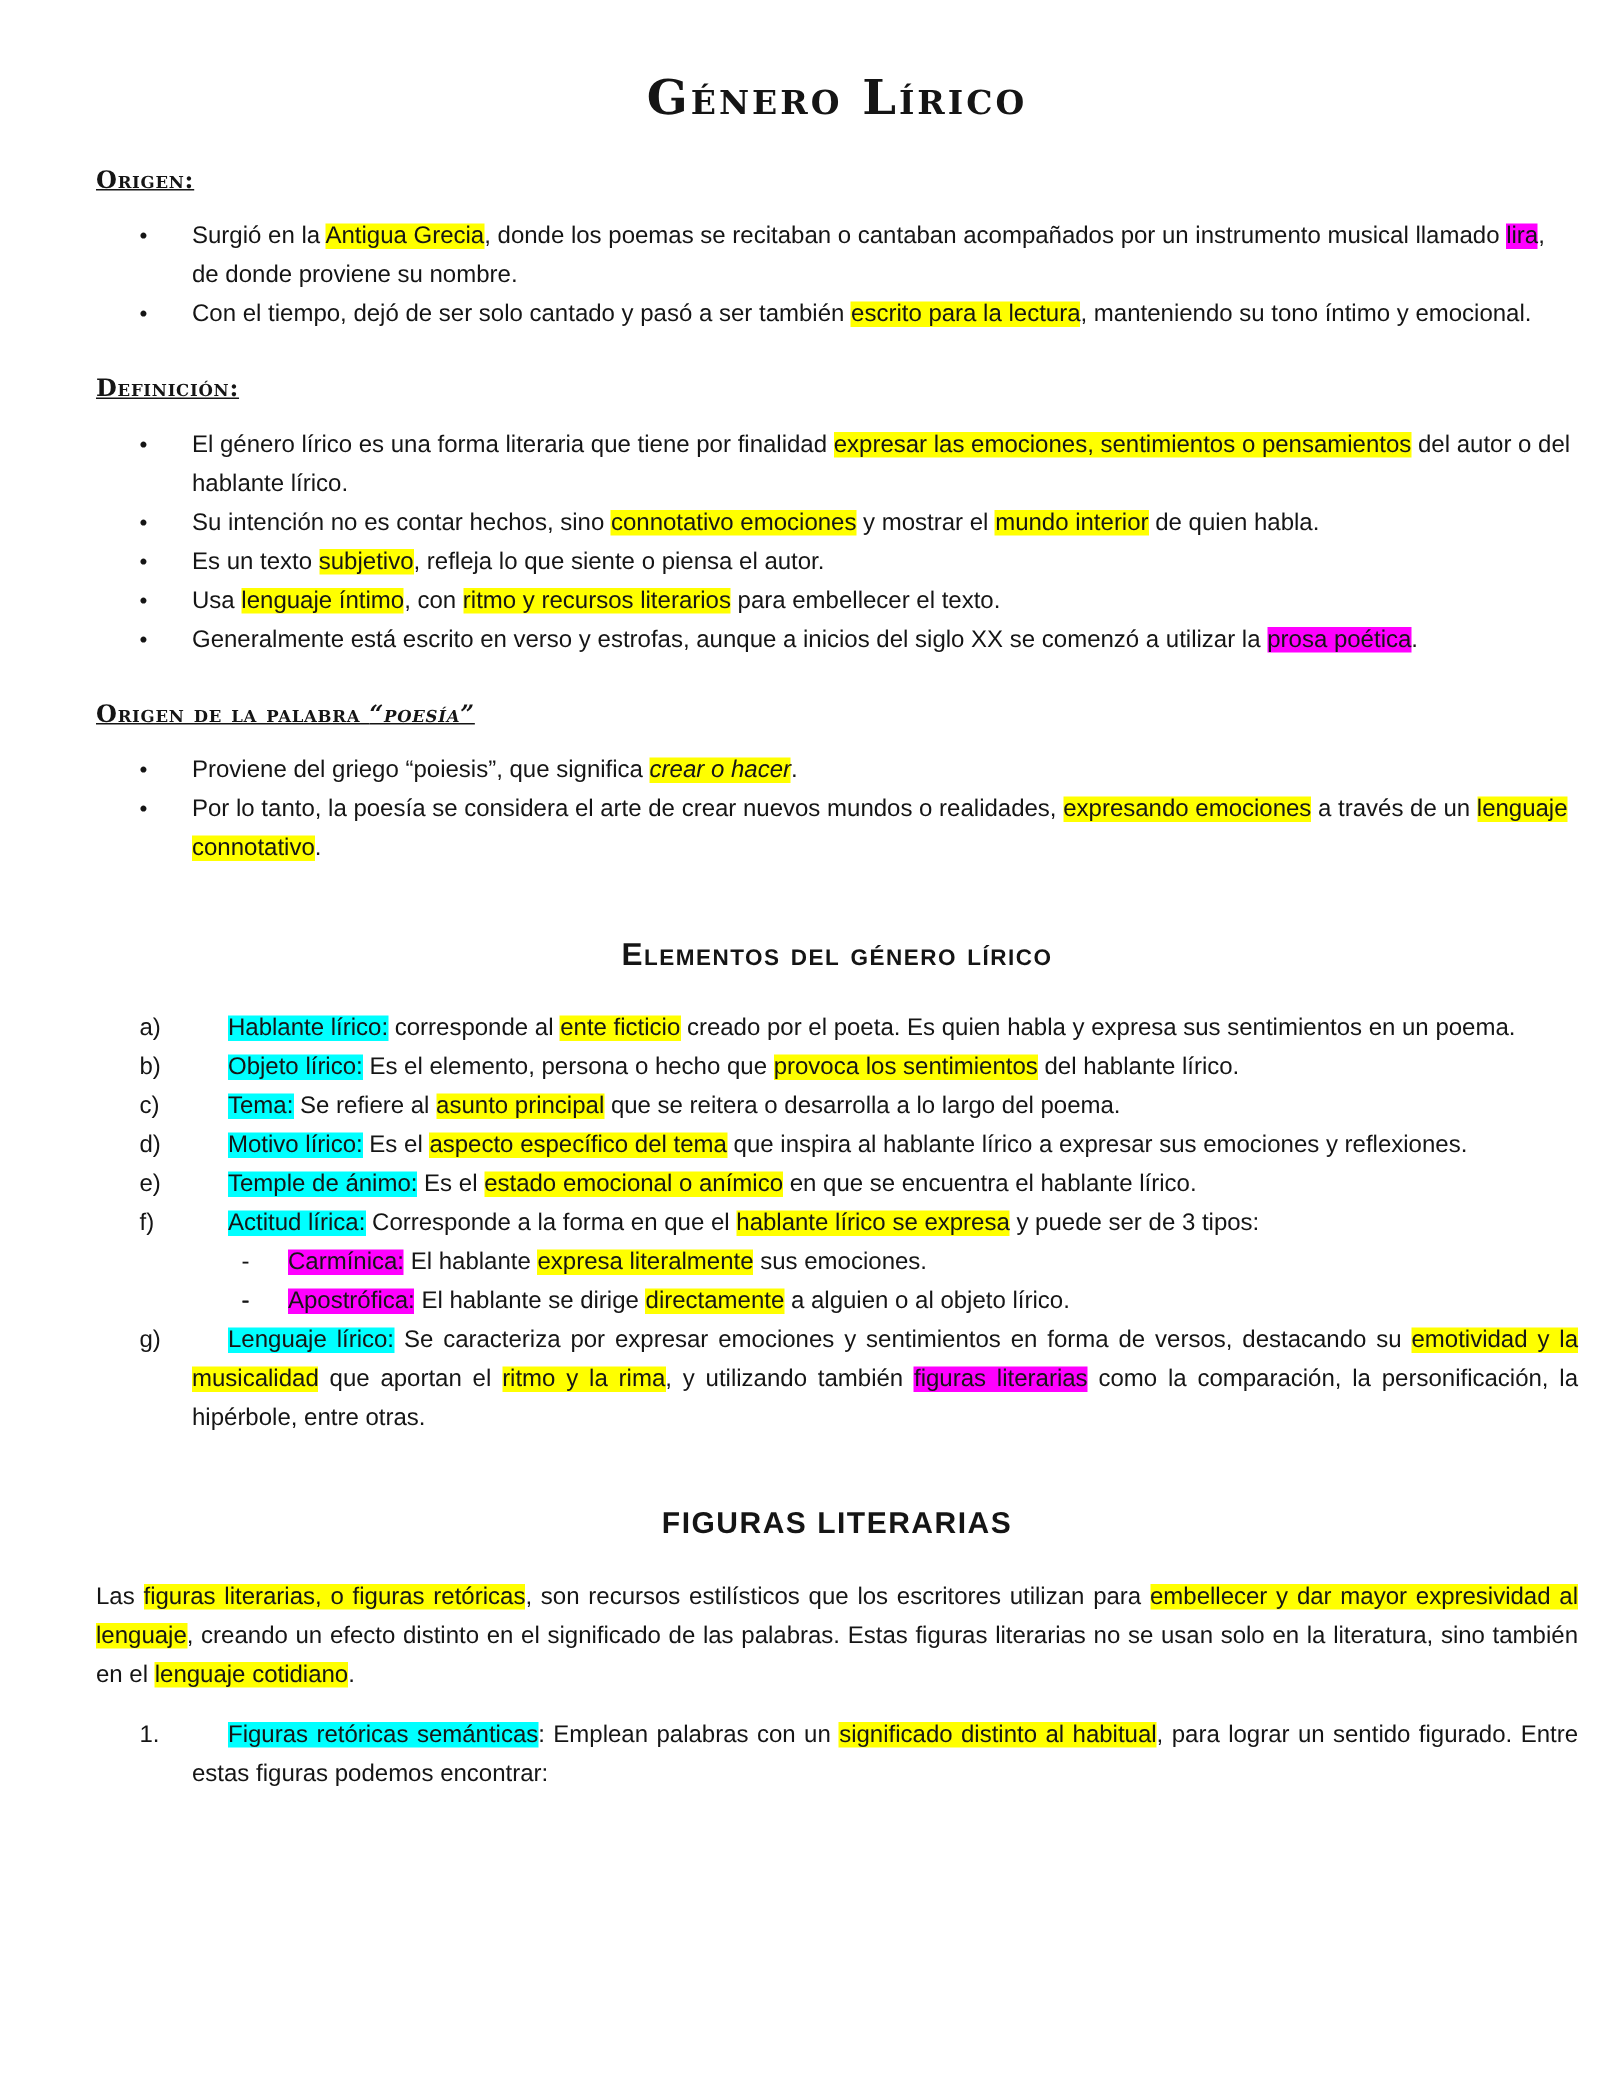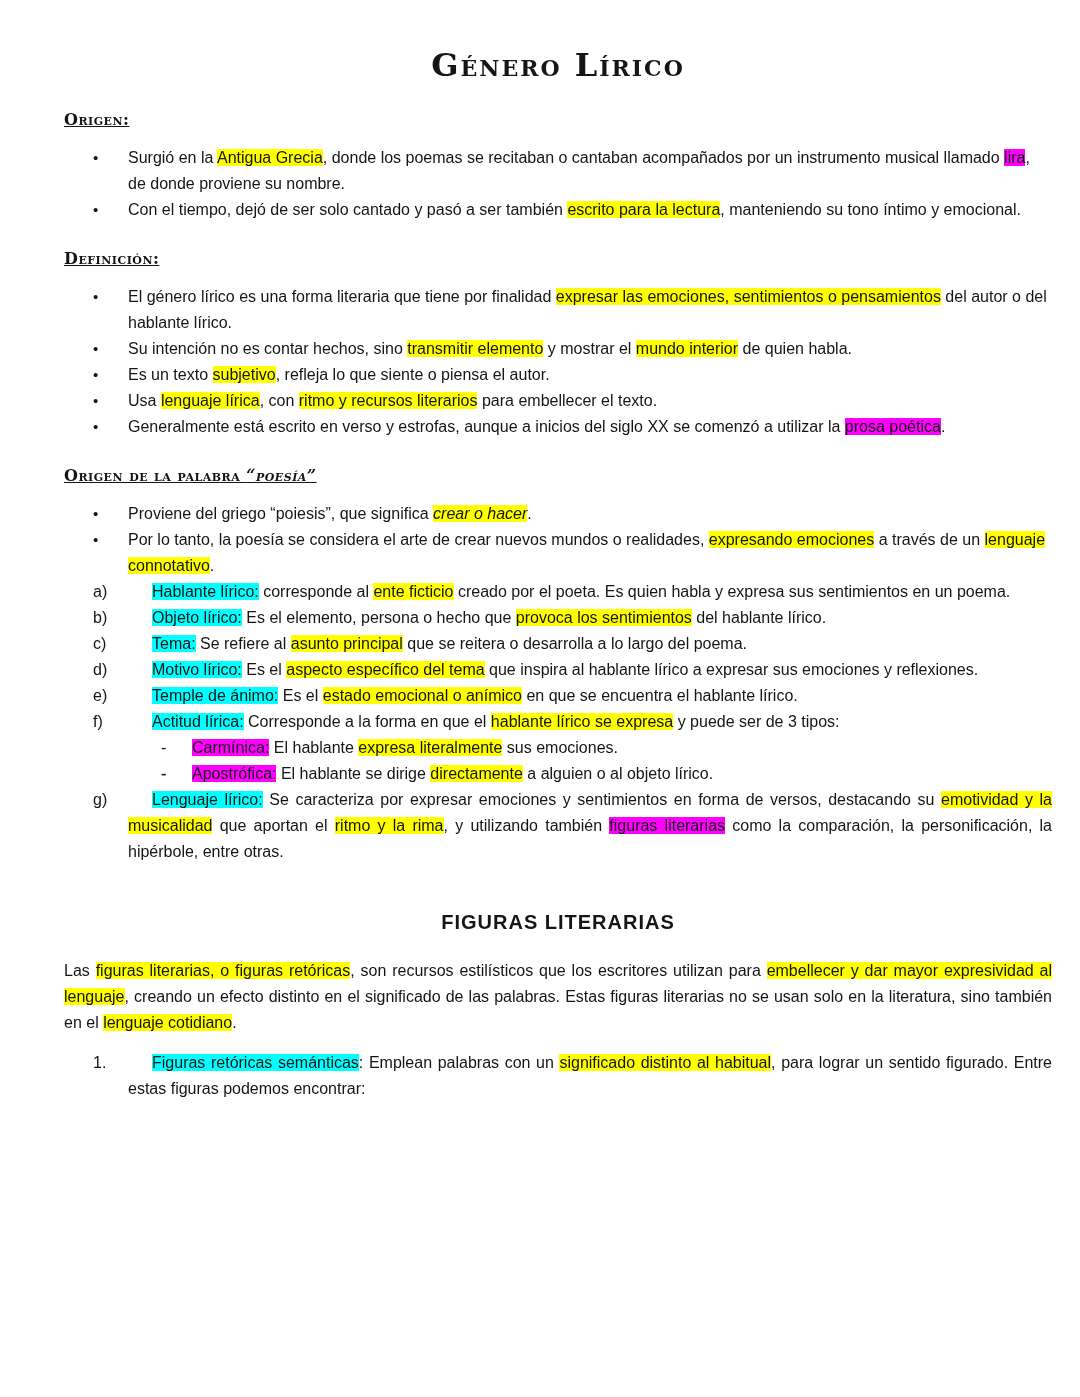--- a/index.html
+++ b/index.html
@@ -70,51 +70,52 @@
   </div>
 
   <h2 class="sec">Definición:</h2>
   <div class="list">
     <div class="li bullet">
       <span class="marker">•</span>
       <div class="txt"><span>El género lírico es una forma literaria que tiene por finalidad </span><span class="hl-y">expresar las emociones, sentimientos o pensamientos</span><span> del autor o del hablante lírico.</span></div>
     </div>
     <div class="li bullet">
       <span class="marker">•</span>
-      <div class="txt"><span>Su intención no es contar hechos, sino </span><span class="hl-y">transmitir elemento</span><span> y mostrar el </span><span class="hl-y">mundo interior</span><span> de quien habla.</span></div>
+      <div class="txt"><span>Su intención no es contar hechos, sino </span><span class="hl-y">connotativo emociones</span><span> y mostrar el </span><span class="hl-y">mundo interior</span><span> de quien habla.</span></div>
     </div>
   </div>
 
   <div class="list">
     <div class="li bullet">
       <span class="marker">•</span>
       <div class="txt"><span>Es un texto </span><span class="hl-y">subjetivo</span><span>, refleja lo que siente o piensa el autor.</span></div>
     </div>
     <div class="li bullet">
       <span class="marker">•</span>
-      <div class="txt"><span>Usa </span><span class="hl-y">lenguaje lírica</span><span>, con </span><span class="hl-y">ritmo y recursos literarios</span><span> para embellecer el texto.</span></div>
+      <div class="txt"><span>Usa </span><span class="hl-y">lenguaje íntimo</span><span>, con </span><span class="hl-y">ritmo y recursos literarios</span><span> para embellecer el texto.</span></div>
     </div>
     <div class="li bullet">
       <span class="marker">•</span>
       <div class="txt"><span>Generalmente está escrito en verso y estrofas, aunque a inicios del siglo XX se comenzó a utilizar la </span><span class="hl-m">prosa poética</span><span>.</span></div>
     </div>
   </div>
 
   <h2 class="sec"><span>Origen de la palabra </span><span class="it">“poesía”</span></h2>
   <div class="list">
     <div class="li bullet">
       <span class="marker">•</span>
       <div class="txt"><span>Proviene del griego “poiesis”, que significa </span><span class="hl-y it">crear o hacer</span><span>.</span></div>
     </div>
     <div class="li bullet">
       <span class="marker">•</span>
       <div class="txt"><span>Por lo tanto, la poesía se considera el arte de crear nuevos mundos o realidades, </span><span class="hl-y">expresando emociones</span><span> a través de un </span><span class="hl-y">lenguaje connotativo</span><span>.</span></div>
     </div>
   </div>
 
+  <h2 class="center smallcaps">Elementos del género lírico</h2>
   <div class="list">
     <div class="li letter">
       <span class="marker">a)</span>
       <div class="txt"><span class="hl-c">Hablante lírico:</span><span> corresponde al </span><span class="hl-y">ente ficticio</span><span> creado por el poeta. Es quien habla y expresa sus sentimientos en un poema.</span></div>
     </div>
     <div class="li letter">
       <span class="marker">b)</span>
       <div class="txt"><span class="hl-c">Objeto lírico:</span><span> Es el elemento, persona o hecho que </span><span class="hl-y">provoca los sentimientos</span><span> del hablante lírico.</span></div>
     </div>
     <div class="li letter">

